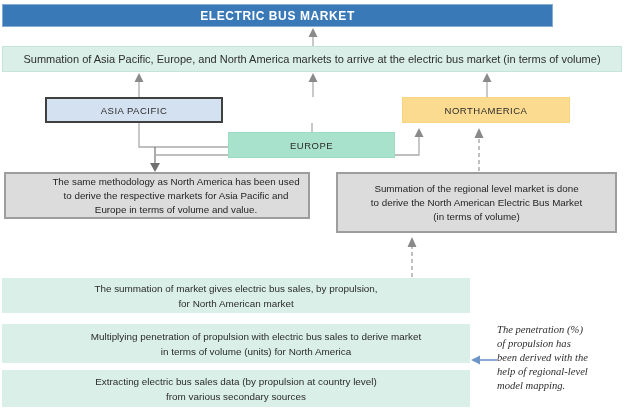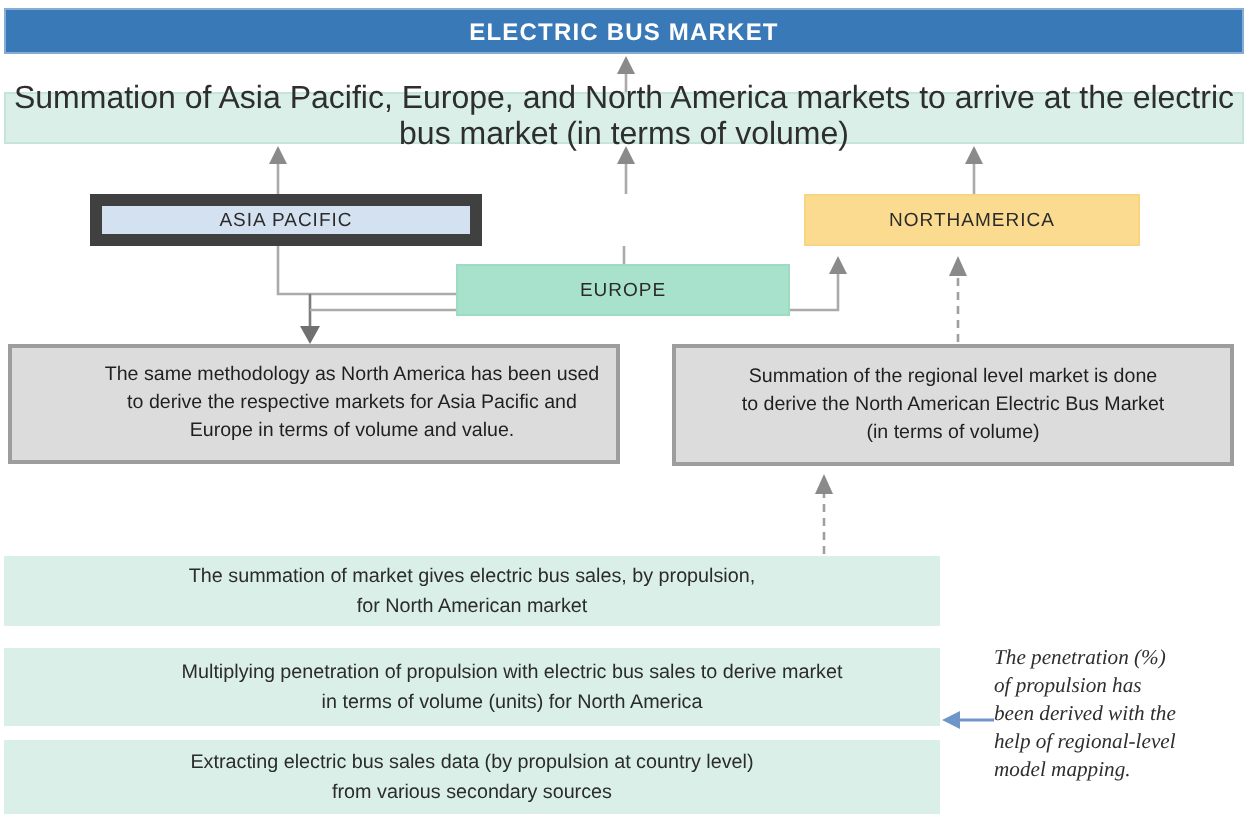--- a/index.html
+++ b/index.html
@@ -4,41 +4,41 @@
 <style>
   html,body{margin:0;padding:0;background:#ffffff;}
   .canvas{
     position:relative;width:625px;height:411px;background:#ffffff;
     font-family:"Liberation Sans", sans-serif;overflow:hidden;
   }
   .abs{position:absolute;box-sizing:border-box;}
   .center-txt{display:flex;align-items:center;justify-content:center;text-align:center;}
 
   .title-bar{
-    left:2px;top:4px;width:620px;height:23px;
+    left:2px;top:4px;width:551px;height:23px;
     background:#3a79b8;border:1px solid #86add3;
     color:#ffffff;font-weight:bold;font-size:12px;letter-spacing:.6px;
   }
   .summation-box{
     left:2px;top:46px;width:620px;height:26px;
     background:#d9efe8;border:1px solid #c4e5d8;
-    color:#2e2e2e;font-size:16px;
+    color:#2e2e2e;font-size:11px;
   }
   .region{
     top:97px;height:26px;color:#2b2b2b;font-size:9.5px;letter-spacing:.5px;
   }
-  .region-ap{left:45px;width:196px;background:#d4e1f0;border:6px solid #404040;}
+  .region-ap{left:45px;width:178px;background:#d4e1f0;border:2px solid #404040;}
   .region-eu{left:228px;width:167px;background:#a9e2cc;border:1px solid #9bdcc2;margin-top:35px;}
   .region-na{left:402px;width:168px;background:#fbdb90;border:1px solid #f8d57e;}
 
   .gray-box{
     background:#dcdcdc;border:2px solid #9d9d9d;color:#1f1f1f;
     font-size:9.8px;line-height:14px;flex-direction:column;
   }
-  .gray-left{left:4px;top:172px;width:306px;height:60px;padding-left:38px;}
+  .gray-left{left:4px;top:172px;width:306px;height:47px;padding-left:38px;}
   .gray-right{left:336px;top:172px;width:281px;height:61px;}
 
   .green-box{
     left:2px;width:468px;background:#d9efe8;color:#2b2b2b;
     font-size:9.9px;line-height:15px;flex-direction:column;
   }
   .green-1{top:278px;height:35px;}
   .green-2{top:324px;height:39px;padding-left:40px;}
   .green-3{top:370px;height:37px;justify-content:center;}
 

